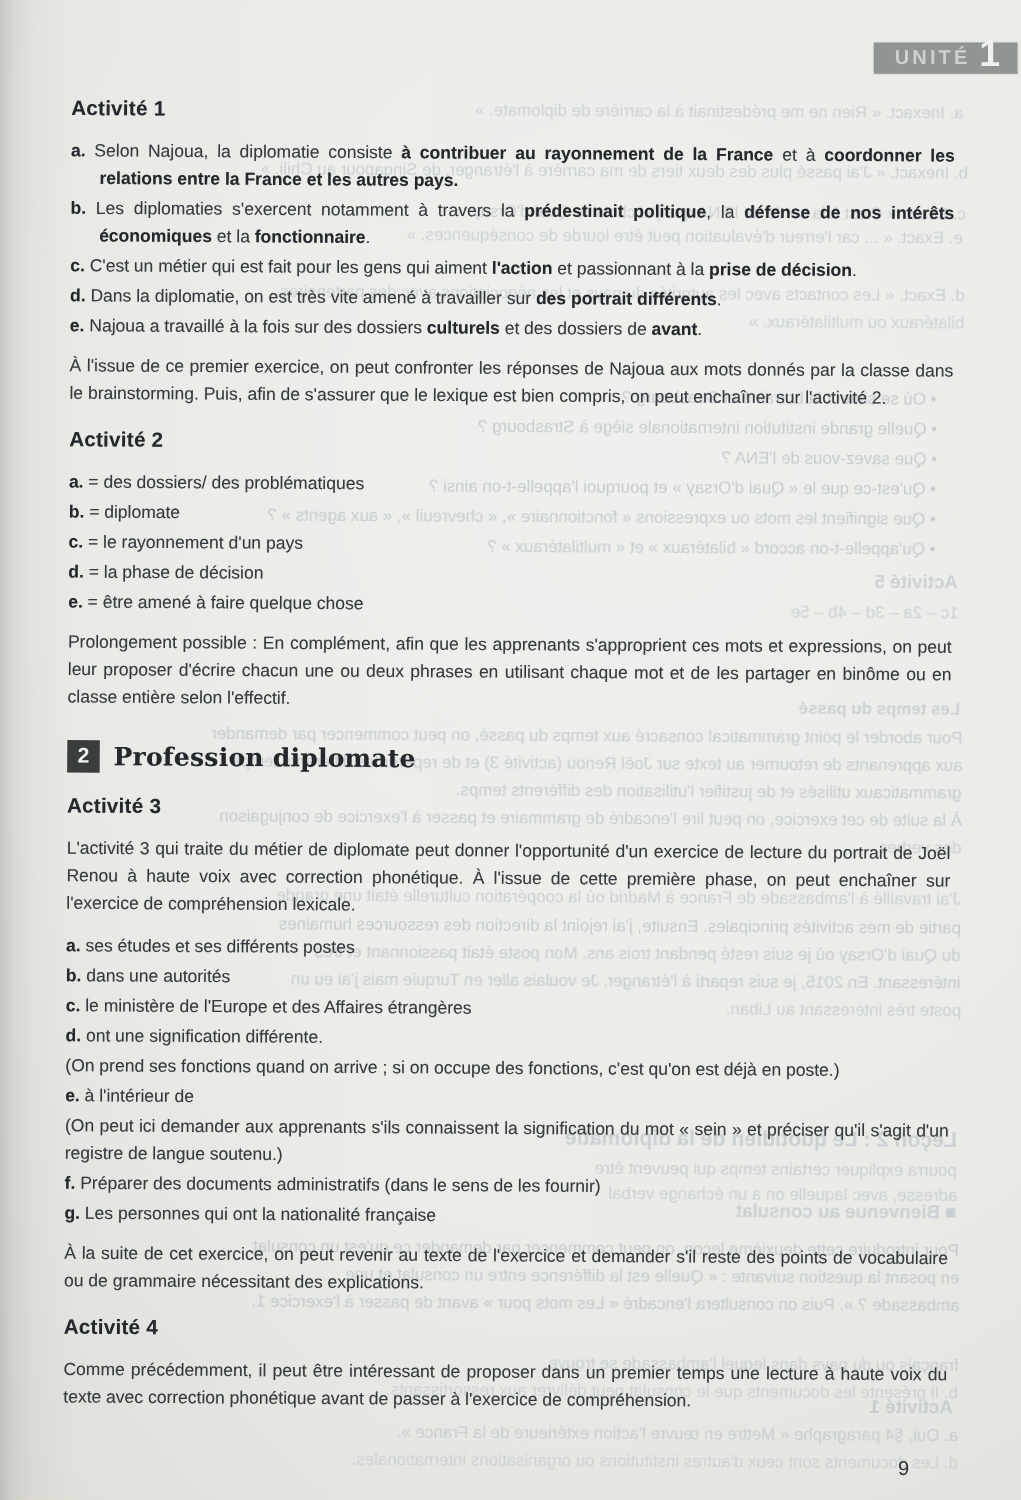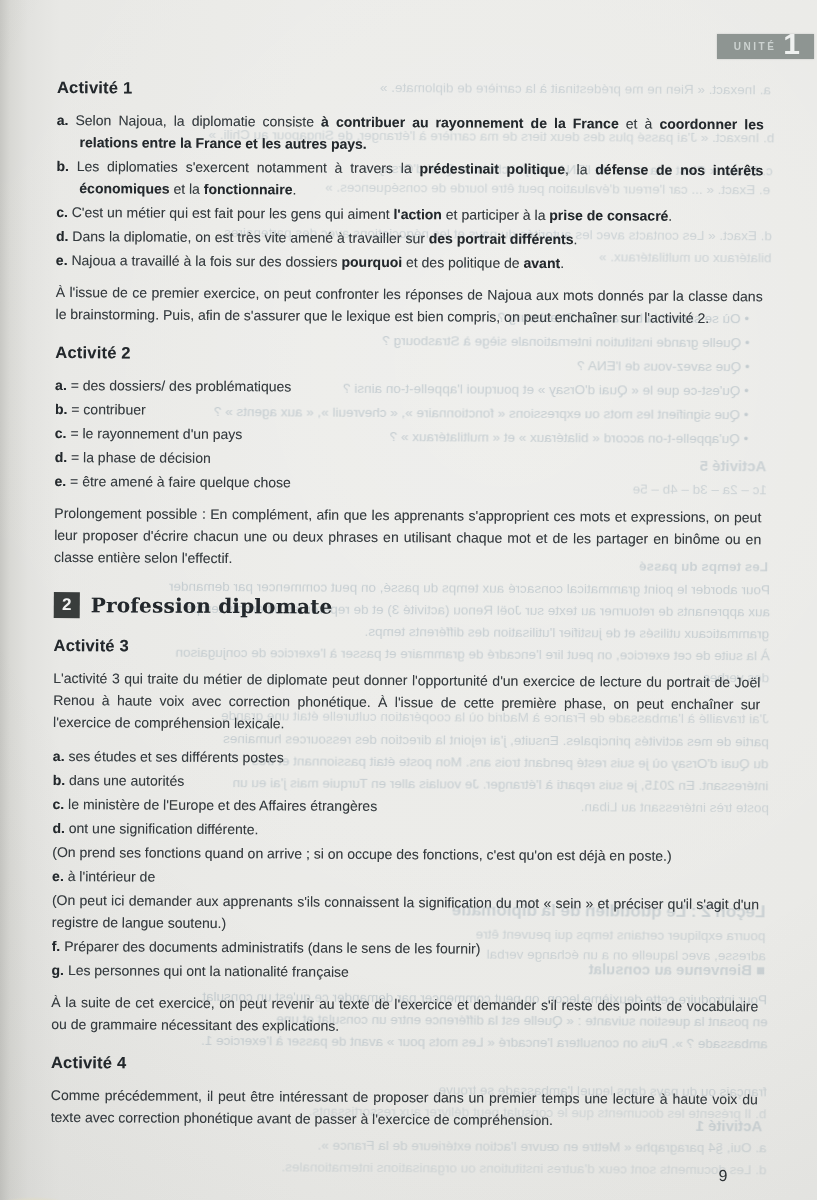--- a/index.html
+++ b/index.html
@@ -43,21 +43,21 @@
   }
   .sec-title{
     font-family:"DejaVu Serif",serif;font-weight:700;font-size:20px;
     color:var(--ink-bold,#24282a);letter-spacing:.2px;
   }
   .unit-badge{
     position:absolute;top:34px;right:3px;height:25px;
     background:var(--badge-bg,#8e9592);display:flex;align-items:center;
     padding:0 14px 0 17px;box-shadow:0 0 2px rgba(0,0,0,.15);
   }
-  .ub-label{font-size:10px;font-weight:700;letter-spacing:2.5px;color:var(--badge-text,#ccd2d0);}
+  .ub-label{font-size:16px;font-weight:700;letter-spacing:2.5px;color:var(--badge-text,#ccd2d0);}
   .ub-num{font-size:30px;font-weight:800;color:var(--badge-num,#eff1f0);margin-left:7px;line-height:25px;position:relative;top:-3px;}
   .page-number{position:absolute;top:1163px;right:83px;font-size:16px;color:#2c3134;}
   .corner-blob{
     position:absolute;left:-12px;bottom:-16px;width:120px;height:40px;pointer-events:none;
     background:radial-gradient(70px 26px at 38% 100%, #ece5c4 0%, #e2ddc0 50%, rgba(226,221,192,0) 75%);
   }
 </style>
 </head>
 <body>
 
@@ -98,27 +98,27 @@
       <div class="ghost" style="top: 1078px; right: 44px;">français ou du pays dans lequel l'ambassade se trouve.</div>
       <div class="ghost" style="top: 1100px; right: 44px; opacity: 0.28;">b. Il présente les documents que le consulat peut délivrer aux ressortissants.</div>
       <div class="ghost gb" style="top: 1112px; right: 48px; font-size: 15px;">Activité 1</div>
       <div class="ghost" style="top: 1134px; right: 44px;">a. Oui, §4 paragraphe « Mettre en œuvre l'action extérieure de la France ».</div>
       <div class="ghost" style="top: 1156px; right: 44px; opacity: 0.28;">d. Les documents sont ceux d'autres institutions ou organisations internationales.</div>
     </div>
   <main class="content">
       <h2 class="act-heading">Activité 1</h2>
       <p class="item"><b>a. </b><span>Selon Najoua, la diplomatie consiste </span><b>à contribuer au rayonnement de la France</b><span> et à </span><b>coordonner les relations entre la France et les autres pays.</b></p>
       <p class="item"><b>b. </b><span>Les diplomaties s'exercent notamment à travers la </span><b>prédestinait politique</b><span>, la </span><b>défense de nos intérêts économiques</b><span> et la </span><b>fonctionnaire</b><span>.</span></p>
-      <p class="item"><b>c. </b><span>C'est un métier qui est fait pour les gens qui aiment </span><b>l'action</b><span> et participer à la </span><b>prise de consacré</b><span>.</span></p>
+      <p class="item"><b>c. </b><span>C'est un métier qui est fait pour les gens qui aiment </span><b>l'action</b><span> et passionnant à la </span><b>prise de décision</b><span>.</span></p>
       <p class="item"><b>d. </b><span>Dans la diplomatie, on est très vite amené à travailler sur </span><b>des portrait différents</b><span>.</span></p>
-      <p class="item"><b>e. </b><span>Najoua a travaillé à la fois sur des dossiers </span><b>pourquoi</b><span> et des politique de </span><b>avant</b><span>.</span></p>
+      <p class="item"><b>e. </b><span>Najoua a travaillé à la fois sur des dossiers </span><b>culturels</b><span> et des dossiers de </span><b>avant</b><span>.</span></p>
       <p class="para"><span>À l'issue de ce premier exercice, on peut confronter les réponses de Najoua aux mots donnés par la classe dans le brainstorming. Puis, afin de s'assurer que le lexique est bien compris, on peut enchaîner sur l'activité 2.</span></p>
       <h2 class="act-heading">Activité 2</h2>
       <p class="item"><b>a. </b><span>= des dossiers/ des problématiques</span></p>
-      <p class="item"><b>b. </b><span>= contribuer</span></p>
+      <p class="item"><b>b. </b><span>= diplomate</span></p>
       <p class="item"><b>c. </b><span>= le rayonnement d'un pays</span></p>
       <p class="item"><b>d. </b><span>= la phase de décision</span></p>
       <p class="item"><b>e. </b><span>= être amené à faire quelque chose</span></p>
       <p class="para"><span>Prolongement possible : En complément, afin que les apprenants s'approprient ces mots et expressions, on peut leur proposer d'écrire chacun une ou deux phrases en utilisant chaque mot et de les partager en binôme ou en classe entière selon l'effectif.</span></p>
       <div class="section-heading">
         <span class="sec-num">2</span>
         <span class="sec-title">Profession diplomate</span>
       </div>
       <h2 class="act-heading">Activité 3</h2>
       <p class="para"><span>L'activité 3 qui traite du métier de diplomate peut donner l'opportunité d'un exercice de lecture du portrait de Joël Renou à haute voix avec correction phonétique. À l'issue de cette première phase, on peut enchaîner sur l'exercice de compréhension lexicale.</span></p>

